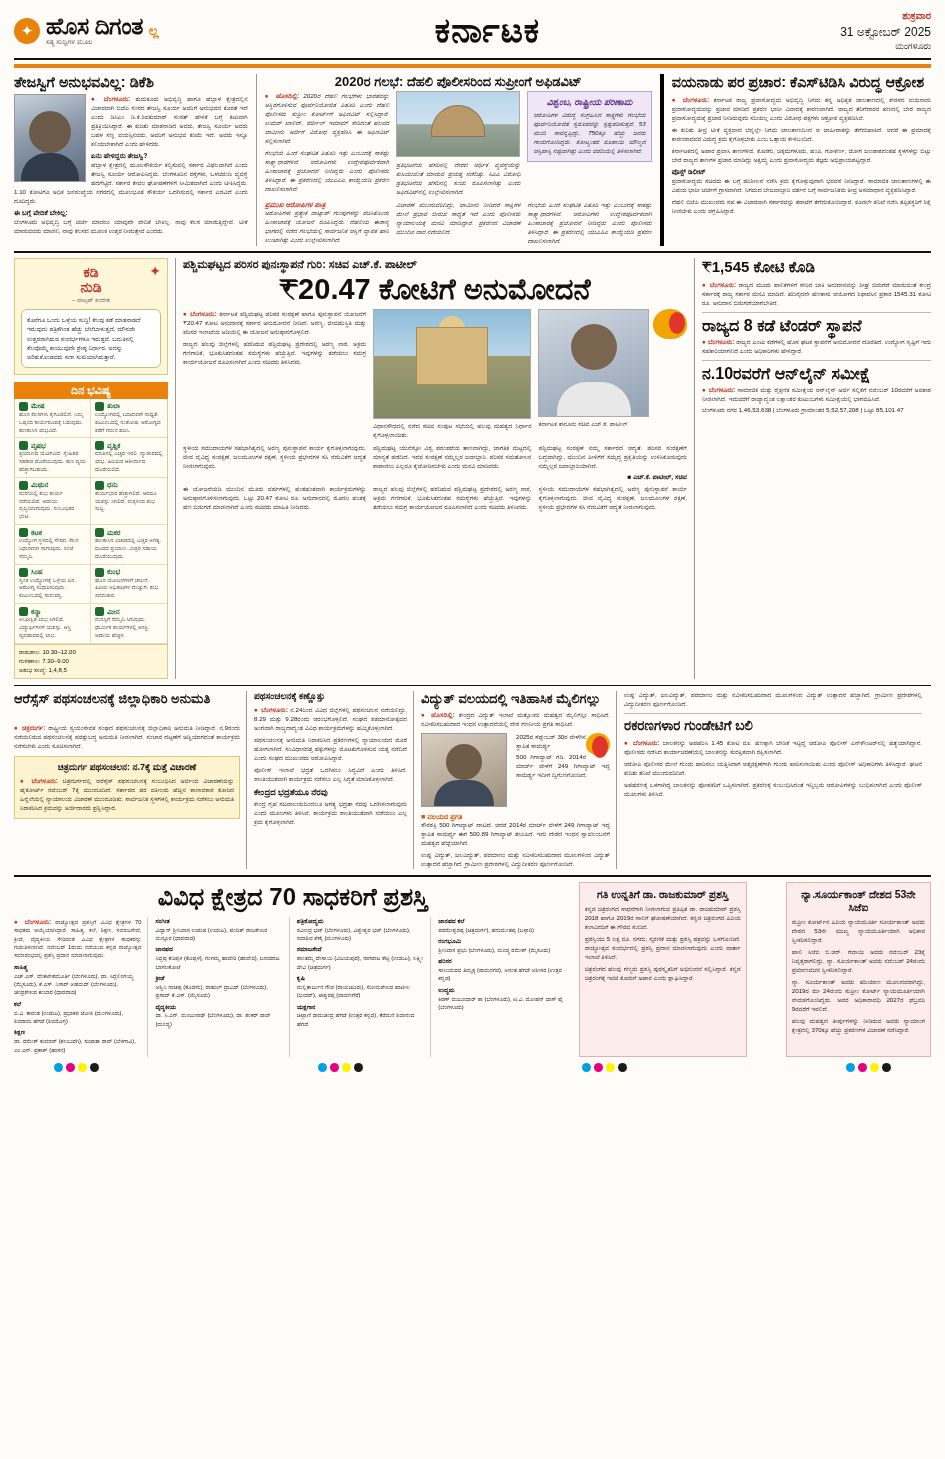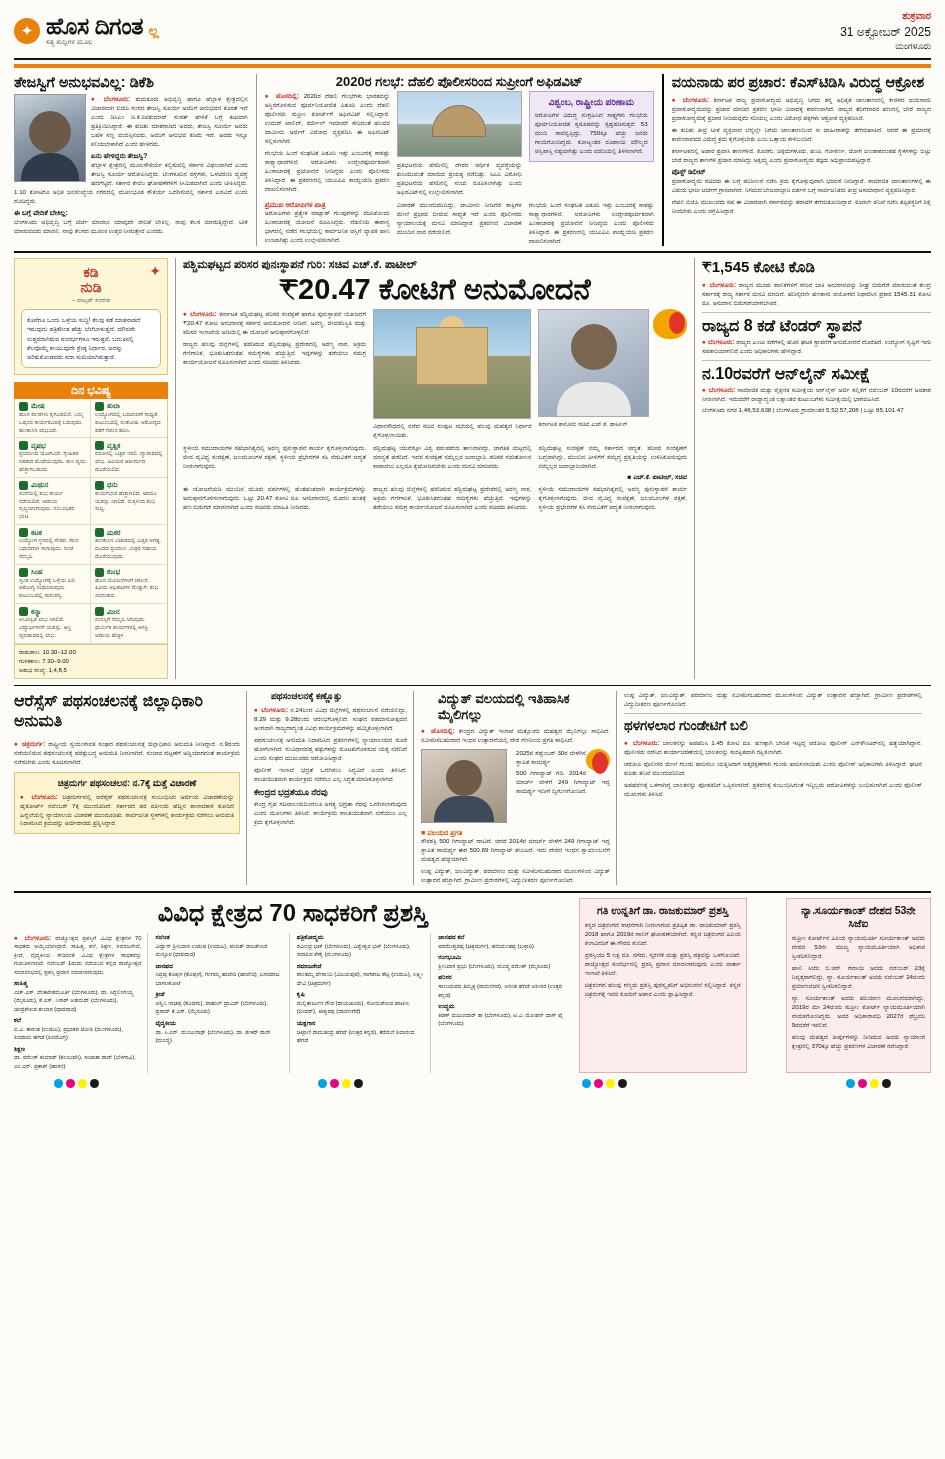--- a/index.html
+++ b/index.html
@@ -26,33 +26,33 @@
   .masthead-right .date { font-weight:normal; font-size:12px; }
   .orange-bar { height:4px; background:#e8820c; margin-top:4px; }
   .hl { font-weight:bold; line-height:1.25; }
   .byline { font-size:6.5px; color:#c0392b; font-weight:bold; }
   .body-text { font-size:6.2px; line-height:1.45; text-align:justify; color:#1a1a1a; }
   .sub-head { font-weight:bold; font-size:8.5px; margin:3px 0 2px; }
 
   
   .top { display:flex; gap:8px; margin-top:6px; }
   .top-left { width:238px; }
-  .top-mid { width:415px; padding:0 8px; border-left:1px solid #999; border-right:2px solid #000000; }
+  .top-mid { width:415px; padding:0 8px; border-left:1px solid #999; border-right:4px solid #000000; }
   .top-right { width:264px; }
 
   .top-left h2 { font-size:14.5px; margin:0 0 3px; line-height:1.2; }
   .photo-box { width:72px;height:88px;float:left;margin:0 5px 3px 0;border:1px solid #999;
      background:linear-gradient(160deg,#c9d3dd 0%,#8b98a8 45%,#5d6b7d 100%); position:relative; }
   .photo-box::after{content:"";position:absolute;left:14px;top:16px;width:42px;height:42px;border-radius:50%;background:#6b5a4a;}
   .photo-box::before{content:"";position:absolute;left:6px;bottom:0;width:58px;height:28px;border-radius:26px 26px 0 0;background:#2f3b49;}
   .mini-head { font-weight:bold; font-size:7px; margin:3px 0 1px; }
 
   .top-mid h2 { font-size:13px; margin:0 0 2px; text-align:center; line-height:1.2;}
   .top-mid h1 { font-size:20px; margin:0 0 5px; text-align:center; color:#c0392b; line-height:1.15;}
-  .mid-grid { display:flex; gap:7px; }
+  .mid-grid { display:flex; gap:7px;font-style:italic; }
   .mid-col { flex:1; }
   .court-img { width:100%; height:66px; margin-bottom:4px;
     background:linear-gradient(#b9d5ea 0%, #cfe2f0 50%, #9aa79b 51%, #7e8f7d 100%); position:relative; border:1px solid #aaa;}
   .court-img::after{content:"";position:absolute;left:50%;top:14px;transform:translateX(-50%);width:52px;height:30px;background:#b99a6b;border-radius:26px 26px 0 0;box-shadow:0 0 0 1px #8d7550;}
   .purple-box { background:#efe6f6; border:1px solid #b9a3d2; padding:5px; }
   .purple-box h3 { font-size:9px; margin:0 0 3px; text-align:center; color:#5b2d8e; }
   .red-head { color:#c0392b; font-weight:bold; font-size:7px; }
 
   .top-right h2 { font-size:14.5px; margin:0 0 4px; line-height:1.2; }
 
@@ -95,22 +95,22 @@
   .mid-right h2 { font-size:15px; margin:0 0 3px; }
   .mr-item { border-top:1px solid #bbb; padding-top:3px; margin-top:4px;}
   .mr-item h3 { font-size:16px; margin:0 0 2px; line-height:1.2;}
 
   
   .lower { display:flex; gap:7px; margin-top:6px; border-top:1px solid #111; padding-top:5px; }
   .lw1 { width:233px; border-right:1px solid #999; padding-right:6px;}
   .lw2 { width:160px; border-right:1px solid #999; padding-right:6px;}
   .lw3 { width:196px; border-right:1px solid #999; padding-right:6px;}
   .lw4 { width:298px; }
-  .lw1 h2 { font-size:16px; margin:0 0 8px; line-height:1.25;}
-  .lw2 h3, .lw3 h3 { font-size:9px; margin:0 17px 3px; }
+  .lw1 h2 { font-size:13px; margin:0 0 16px; line-height:1.25;}
+  .lw2 h3, .lw3 h3 { font-size:9px; margin:0 0 3px; }
   .lw4 h2 { font-size:13.5px; margin:0 0 4px; line-height:1.25;}
   .yellow-box { background:#fdf4cf; border:1px solid #d9c97a; padding:5px; margin-top:5px;}
   .yellow-box h4 { font-size:9px; margin:0 0 3px; text-align:center; color:#111;}
   .person-sm { width:86px;height:74px;float:left;margin:0 5px 3px 0;border:1px solid #999;
      background:linear-gradient(160deg,#d8cfc2,#9e8f7c); position:relative;}
   .person-sm::after{content:"";position:absolute;left:50%;top:10px;transform:translateX(-50%);width:36px;height:36px;border-radius:50%;background:#6f5b47;}
   .person-sm::before{content:"";position:absolute;left:50%;bottom:0;transform:translateX(-50%);width:60px;height:26px;border-radius:24px 24px 0 0;background:#3e4a59;}
   .orange-sub { color:#d35400; font-weight:bold; font-size:7px; }
 
   
@@ -138,20 +138,21 @@
 
   <div class="masthead">
     <div class="logo-wrap">
       <div class="logo-badge">✦</div>
       <div>
         <div class="logo-text">ಹೊಸ ದಿಗಂತ</div>
         <div class="logo-sub">ಸತ್ಯ ಸುದ್ದಿಗಳ ಮೂಲ</div>
       </div>
       <div class="logo-small">ಲ್ಲ</div>
     </div>
+    <div class="masthead-title">ಕರ್ನಾಟಕ</div>
     <div class="masthead-right">
       <div class="day">ಶುಕ್ರವಾರ</div>
       <div class="date">31 ಅಕ್ಟೋಬರ್ 2025</div>
       <div>ಮಂಗಳೂರು</div>
     </div>
   </div>
   <div class="orange-bar"></div>
 
   <div class="top">
 
@@ -442,21 +443,21 @@
       </div>
       <div class="orange-sub" style="margin-top:3px;">■ ವಲಯದ ಪ್ರಗತಿ</div>
       <div class="body-text">ಸೌರಶಕ್ತಿ 500 ಗಿಗಾವ್ಯಾಟ್ ದಾಟಿದೆ. ಆದರೆ 2014ರ ಮಾರ್ಚ್ ವೇಳೆಗೆ 249 ಗಿಗಾವ್ಯಾಟ್ ಇದ್ದ ಸ್ಥಾಪಿತ ಸಾಮರ್ಥ್ಯ ಈಗ 500.89 ಗಿಗಾವ್ಯಾಟ್ ತಲುಪಿದೆ. ಇದು ದೇಶದ ಇಂಧನ ಸ್ವಾವಲಂಬನೆಗೆ ಮಹತ್ವದ ಹೆಜ್ಜೆಯಾಗಿದೆ.</div>
       <div class="body-text" style="margin-top:3px;">ಉಷ್ಣ ವಿದ್ಯುತ್, ಜಲವಿದ್ಯುತ್, ಪರಮಾಣು ಮತ್ತು ನವೀಕರಿಸಬಹುದಾದ ಮೂಲಗಳಿಂದ ವಿದ್ಯುತ್ ಉತ್ಪಾದನೆ ಹೆಚ್ಚಾಗಿದೆ. ಗ್ರಾಮೀಣ ಪ್ರದೇಶಗಳಲ್ಲಿ ವಿದ್ಯುದೀಕರಣ ಪೂರ್ಣಗೊಂಡಿದೆ.</div>
     </div>
 
     <div class="lw4">
       <div style="border-bottom:1px solid #bbb; padding-bottom:4px; margin-bottom:4px;">
         <div class="body-text">ಉಷ್ಣ ವಿದ್ಯುತ್, ಜಲವಿದ್ಯುತ್, ಪರಮಾಣು ಮತ್ತು ನವೀಕರಿಸಬಹುದಾದ ಮೂಲಗಳಿಂದ ವಿದ್ಯುತ್ ಉತ್ಪಾದನೆ ಹೆಚ್ಚಾಗಿದೆ. ಗ್ರಾಮೀಣ ಪ್ರದೇಶಗಳಲ್ಲಿ ವಿದ್ಯುದೀಕರಣ ಪೂರ್ಣಗೊಂಡಿದೆ.</div>
       </div>
-      <h2 class="hl">ಥಳಗಳಲಾರ ಗುಂಡೇಟಿಗೆ ಬಲಿ</h2>
+      <h2 class="hl">ರಕರಣಗಳಾರ ಗುಂಡೇಟಿಗೆ ಬಲಿ</h2>
       <div class="body-text">
         <span class="byline">● ಬೆಂಗಳೂರು:</span>
         <span>ಬಾಲಕನನ್ನು ಅಪಹರಿಸಿ 1.45 ಕೋಟಿ ರೂ. ಹಣಕ್ಕಾಗಿ ಬೇಡಿಕೆ ಇಟ್ಟಿದ್ದ ಆರೋಪಿ ಪೊಲೀಸ್ ಎನ್‌ಕೌಂಟರ್‌ನಲ್ಲಿ ಹತ್ಯೆಯಾಗಿದ್ದಾನೆ. ಪೊಲೀಸರು ನಡೆಸಿದ ಕಾರ್ಯಾಚರಣೆಯಲ್ಲಿ ಬಾಲಕನನ್ನು ಸುರಕ್ಷಿತವಾಗಿ ರಕ್ಷಿಸಲಾಗಿದೆ.</span>
       </div>
       <div class="body-text" style="margin-top:3px;">ಆರೋಪಿ ಪೊಲೀಸರ ಮೇಲೆ ಗುಂಡು ಹಾರಿಸಲು ಯತ್ನಿಸಿದಾಗ ಆತ್ಮರಕ್ಷಣೆಗಾಗಿ ಗುಂಡು ಹಾರಿಸಲಾಯಿತು ಎಂದು ಪೊಲೀಸ್ ಅಧಿಕಾರಿಗಳು ತಿಳಿಸಿದ್ದಾರೆ. ಘಟನೆ ಕುರಿತು ತನಿಖೆ ಮುಂದುವರಿದಿದೆ.</div>
       <div class="body-text" style="margin-top:3px;">ಅಪಹರಣಕ್ಕೆ ಒಳಗಾಗಿದ್ದ ಬಾಲಕನನ್ನು ಪೋಷಕರಿಗೆ ಒಪ್ಪಿಸಲಾಗಿದೆ. ಪ್ರಕರಣಕ್ಕೆ ಸಂಬಂಧಿಸಿದಂತೆ ಇನ್ನಿಬ್ಬರು ಆರೋಪಿಗಳನ್ನು ಬಂಧಿಸಲಾಗಿದೆ ಎಂದು ಪೊಲೀಸ್ ಮೂಲಗಳು ತಿಳಿಸಿವೆ.</div>
     </div>
   </div>
 
   <div class="bottom">

